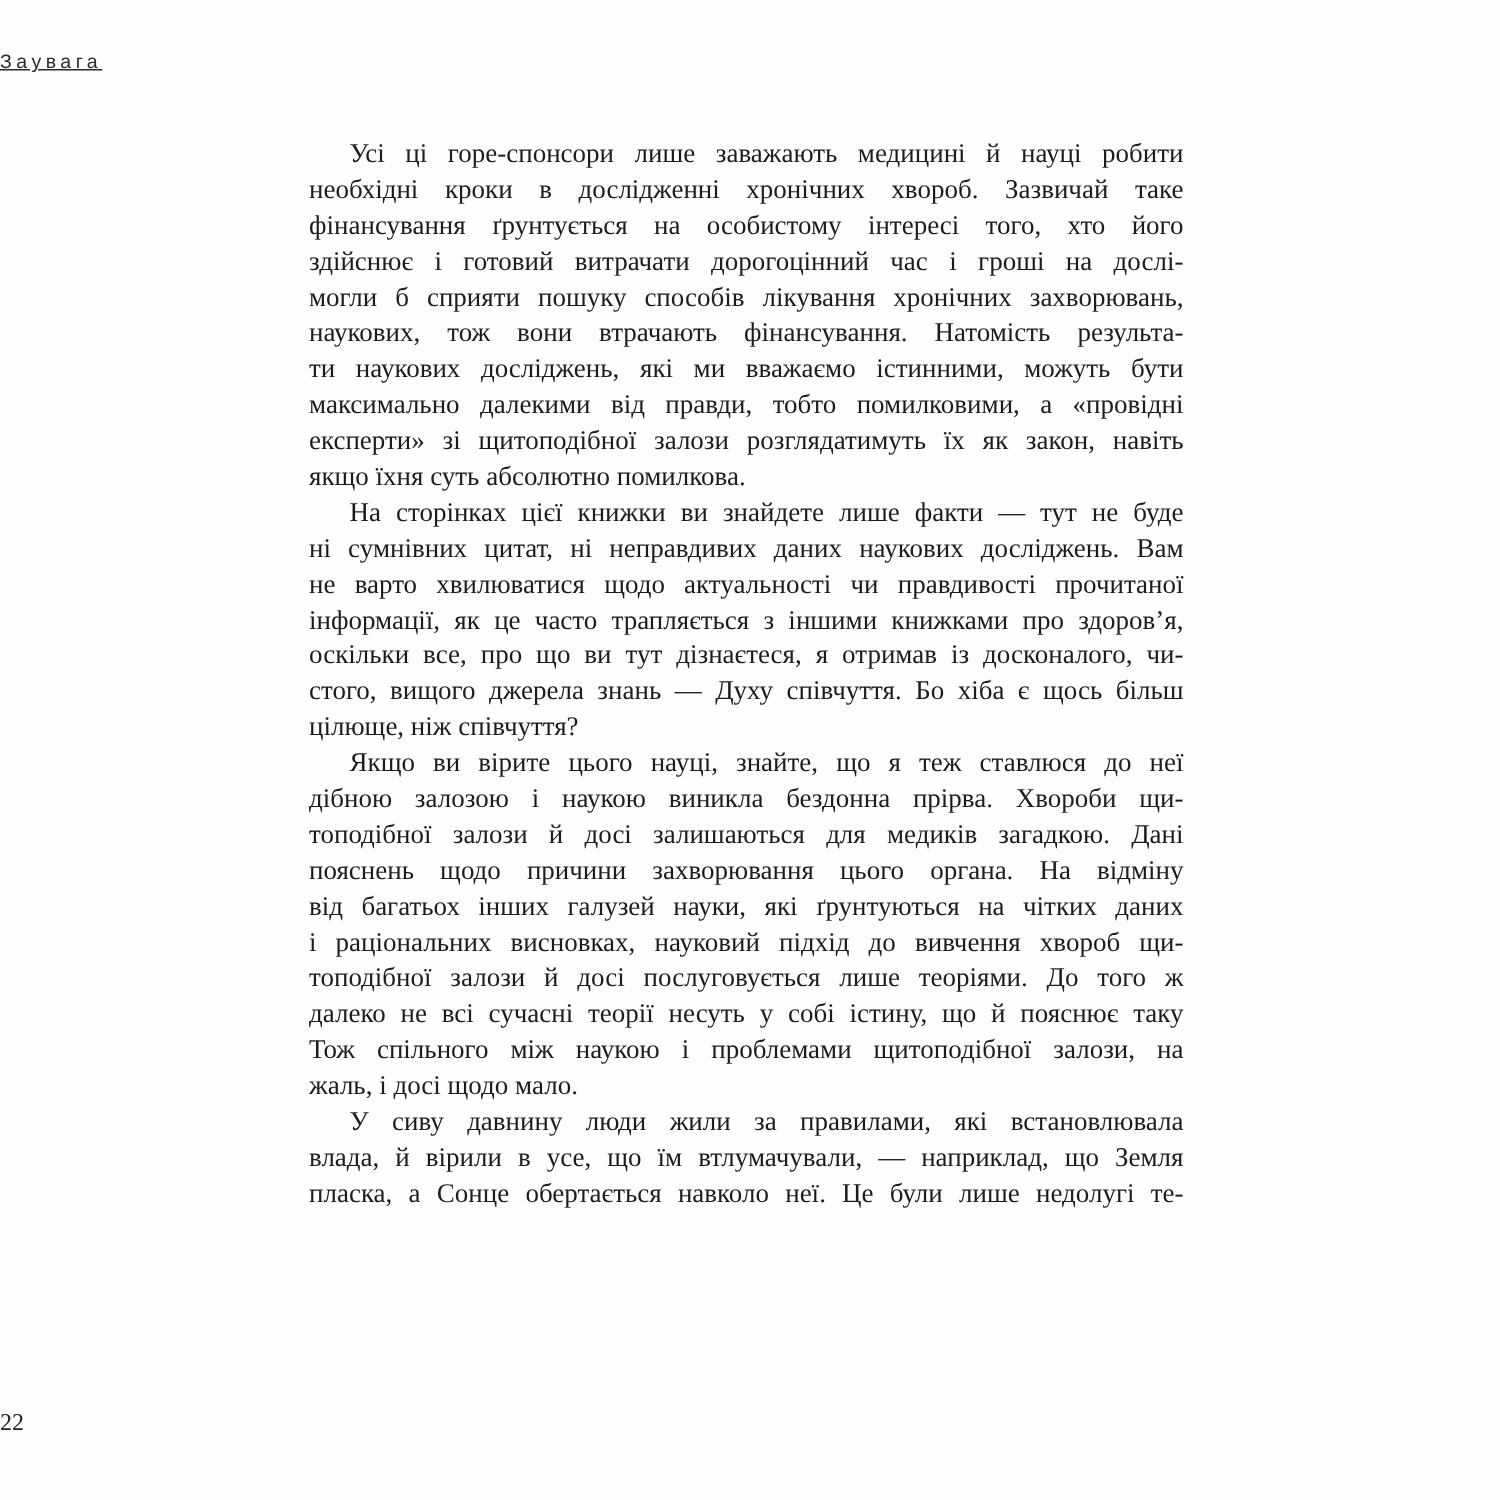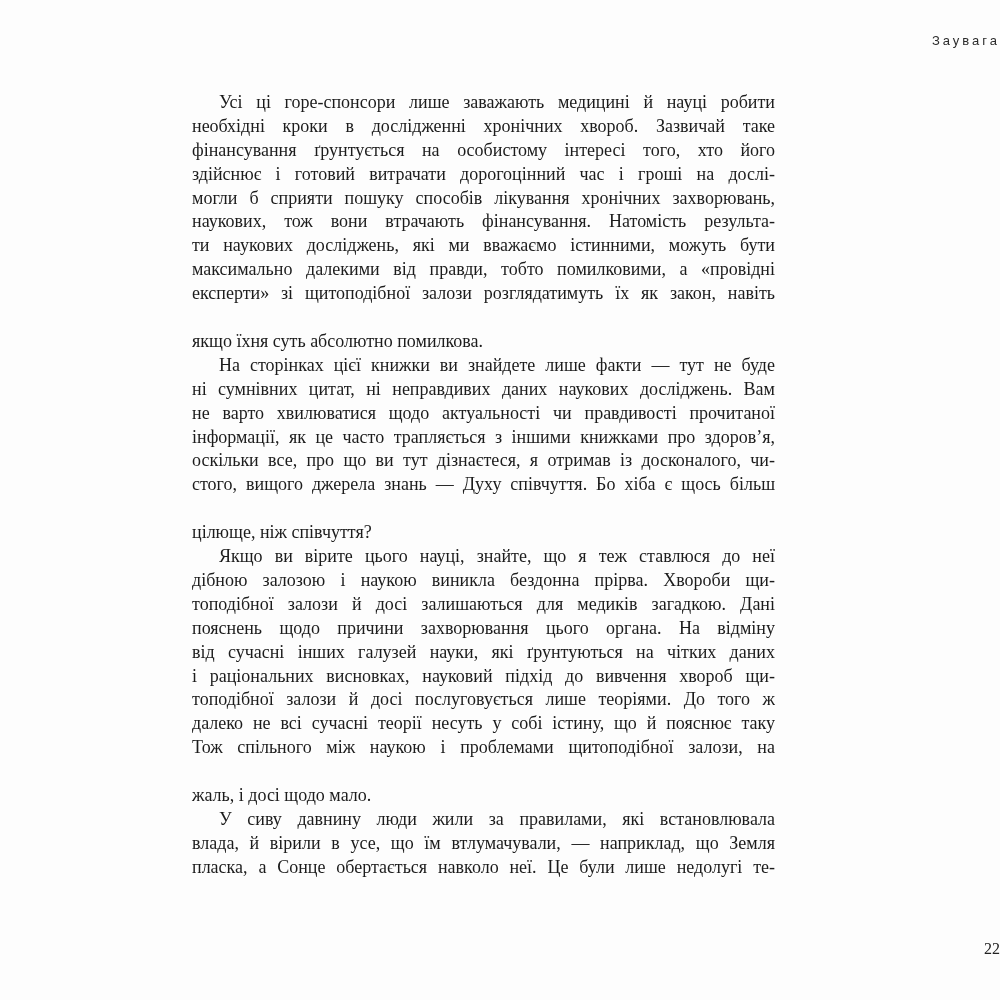--- a/index.html
+++ b/index.html
@@ -13,29 +13,30 @@
     height: 1000px;
     background: #fdfdfd;
     font-family: "Liberation Serif", "DejaVu Serif", serif;
     overflow: hidden;
   }
   .chapter-header {
     position: absolute;
     top: 33px;
     left: 0;
     width: 100%;
-    text-align: right;
+    text-align: left;
     font-family: "Liberation Sans", sans-serif;
     font-size: 13px;
     letter-spacing: 3px;
     color: #2b2b2b;
+    text-decoration: underline;
   }
   .text-block {
     position: absolute;
-    left: 192px;
+    left: 206px;
     top: 91px;
     width: 583px;
     font-size: 18px;
     line-height: 23.9px;
     color: #1c1c1c;
   }
   .paragraph {
     margin: 0;
     padding: 0;
   }
@@ -43,29 +44,28 @@
     text-align: justify;
     text-align-last: justify;
     -moz-text-align-last: justify;
     height: 23.9px;
   }
   .line.indent {
     padding-left: 27px;
   }
   .line.para-end {
     text-align-last: left;
-    margin-top: 24px;
     -moz-text-align-last: left;
   }
   .page-number {
     position: absolute;
     top: 940px;
     left: 0;
     width: 100%;
-    text-align: right;
+    text-align: left;
     font-size: 16px;
     color: #222222;
   }
 </style>
 </head>
 <body>
 
 <div class="page">
 
   <div class="chapter-header">Заувага</div>
@@ -93,21 +93,21 @@
       <div class="line">оскільки все, про що ви тут дізнаєтеся, я отримав із досконалого, чи-</div>
       <div class="line">стого, вищого джерела знань — Духу співчуття. Бо хіба є щось більш</div>
       <div class="line para-end">цілюще, ніж співчуття?</div>
     </div>
 
     <div class="paragraph">
       <div class="line indent">Якщо ви вірите цього науці, знайте, що я теж ставлюся до неї</div>
       <div class="line">дібною залозою і наукою виникла бездонна прірва. Хвороби щи-</div>
       <div class="line">топодібної залози й досі залишаються для медиків загадкою. Дані</div>
       <div class="line">пояснень щодо причини захворювання цього органа. На відміну</div>
-      <div class="line">від сучасні інших галузей науки, які ґрунтуються на чітких даних</div>
+      <div class="line">від багатьох інших галузей науки, які ґрунтуються на чітких даних</div>
       <div class="line">і раціональних висновках, науковий підхід до вивчення хвороб щи-</div>
       <div class="line">топодібної залози й досі послуговується лише теоріями. До того ж</div>
       <div class="line">далеко не всі сучасні теорії несуть у собі істину, що й пояснює таку</div>
       <div class="line">Тож спільного між наукою і проблемами щитоподібної залози, на</div>
       <div class="line para-end">жаль, і досі щодо мало.</div>
     </div>
 
     <div class="paragraph">
       <div class="line indent">У сиву давнину люди жили за правилами, які встановлювала</div>
       <div class="line">влада, й вірили в усе, що їм втлумачували, — наприклад, що Земля</div>

